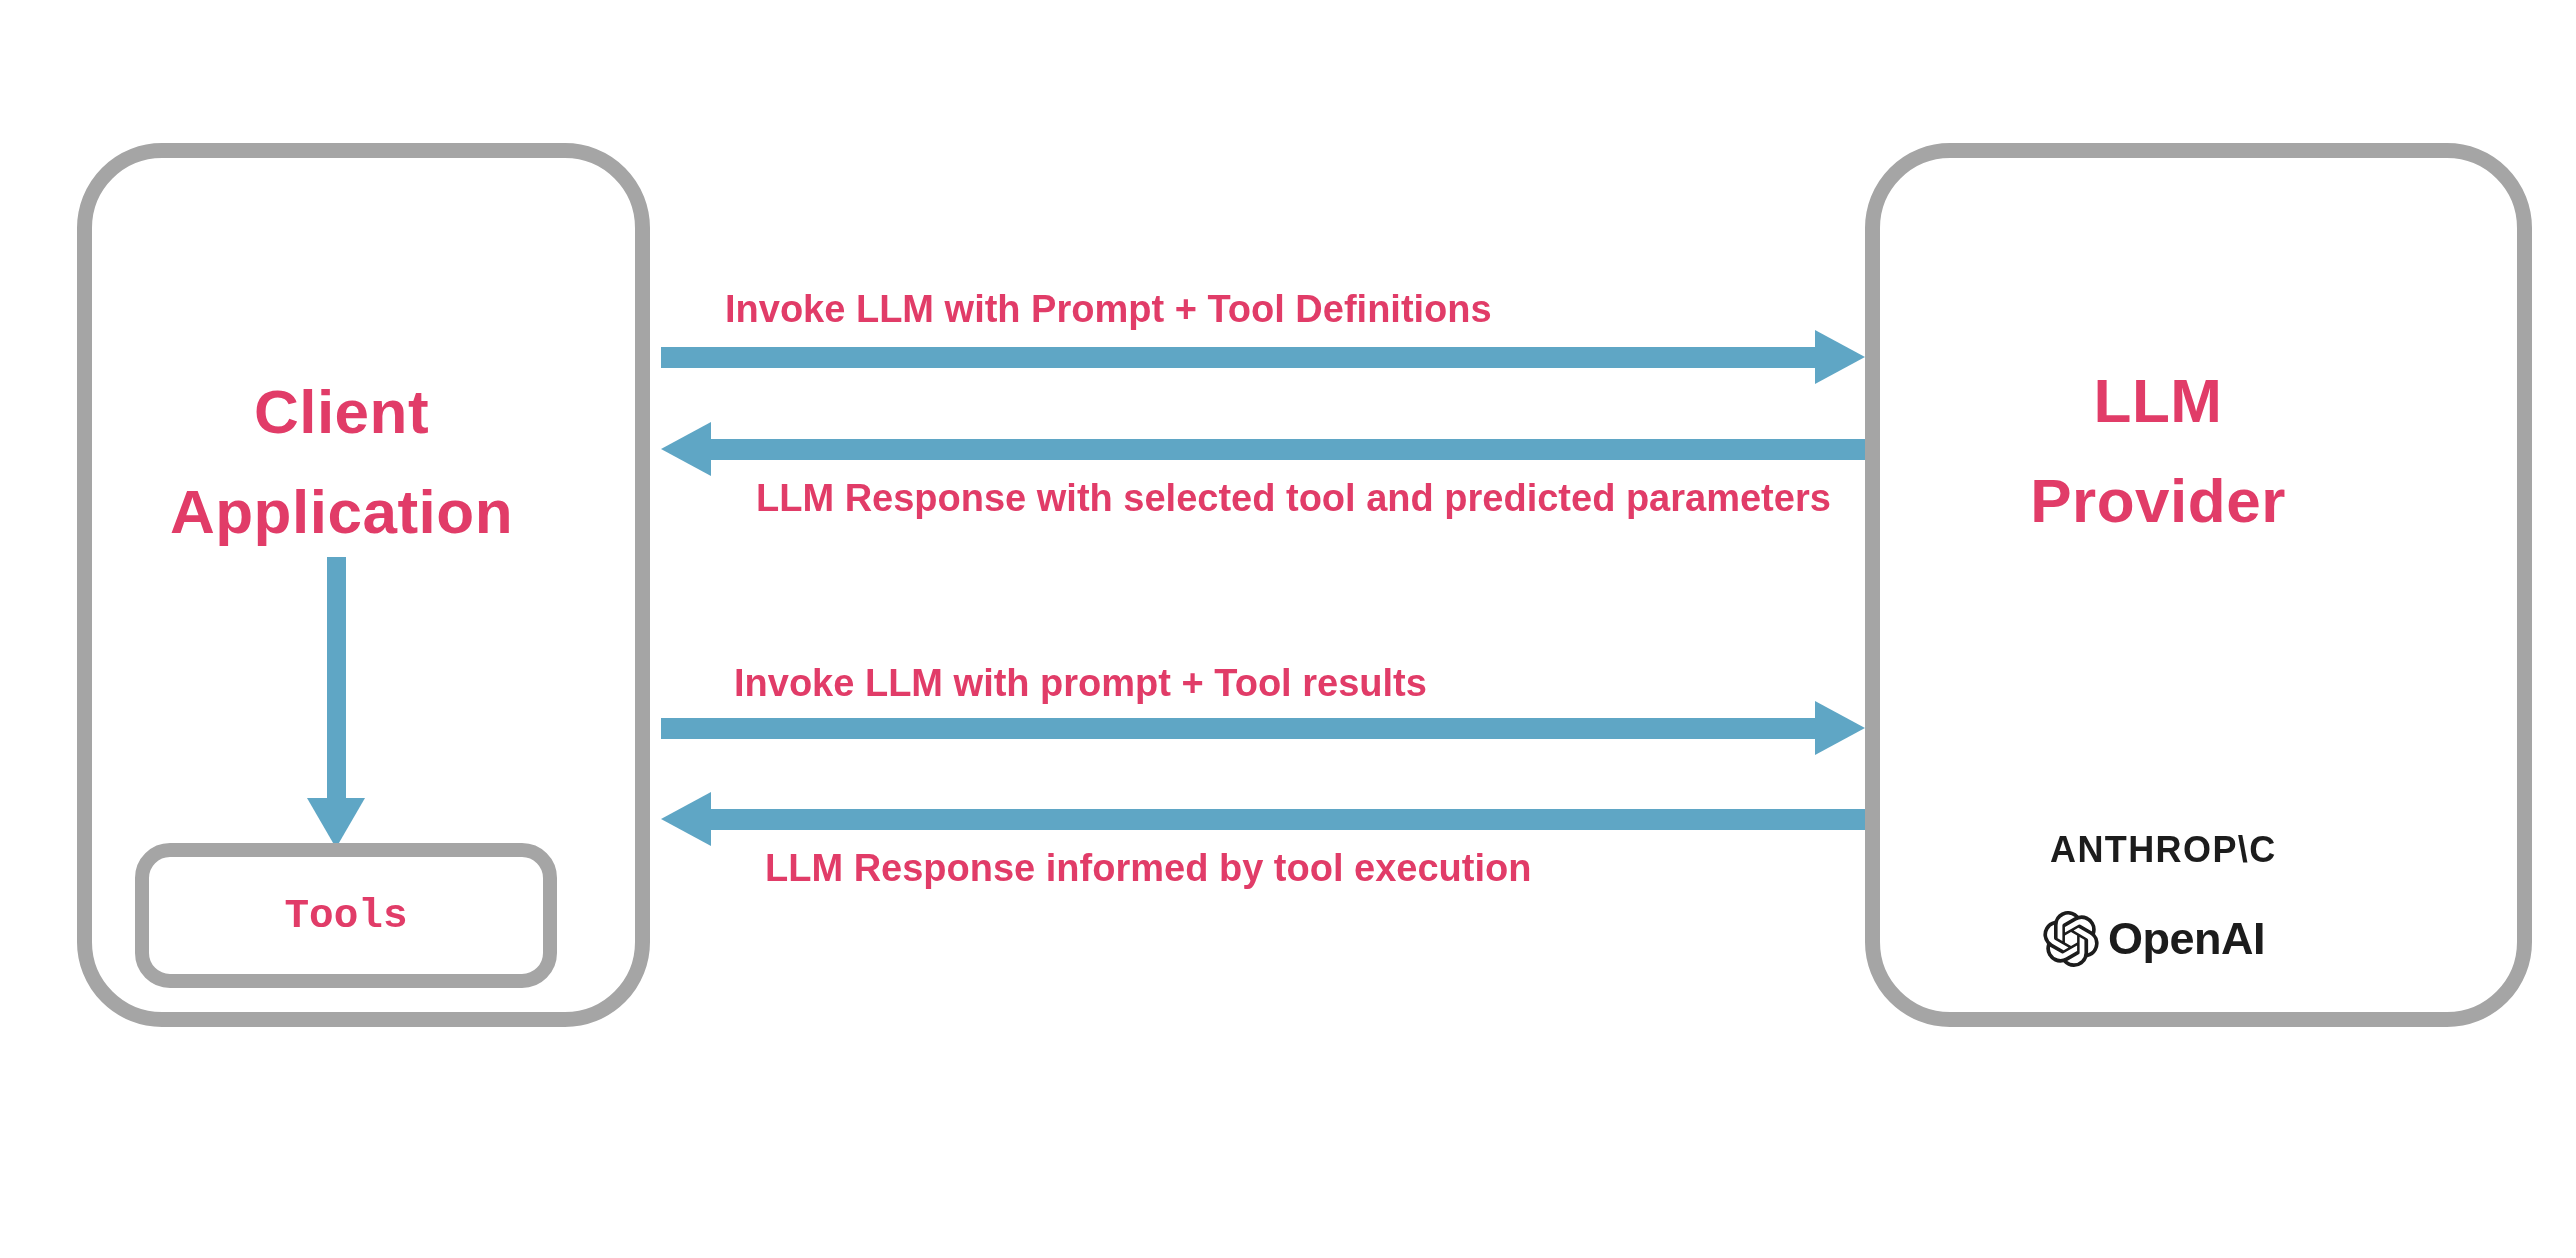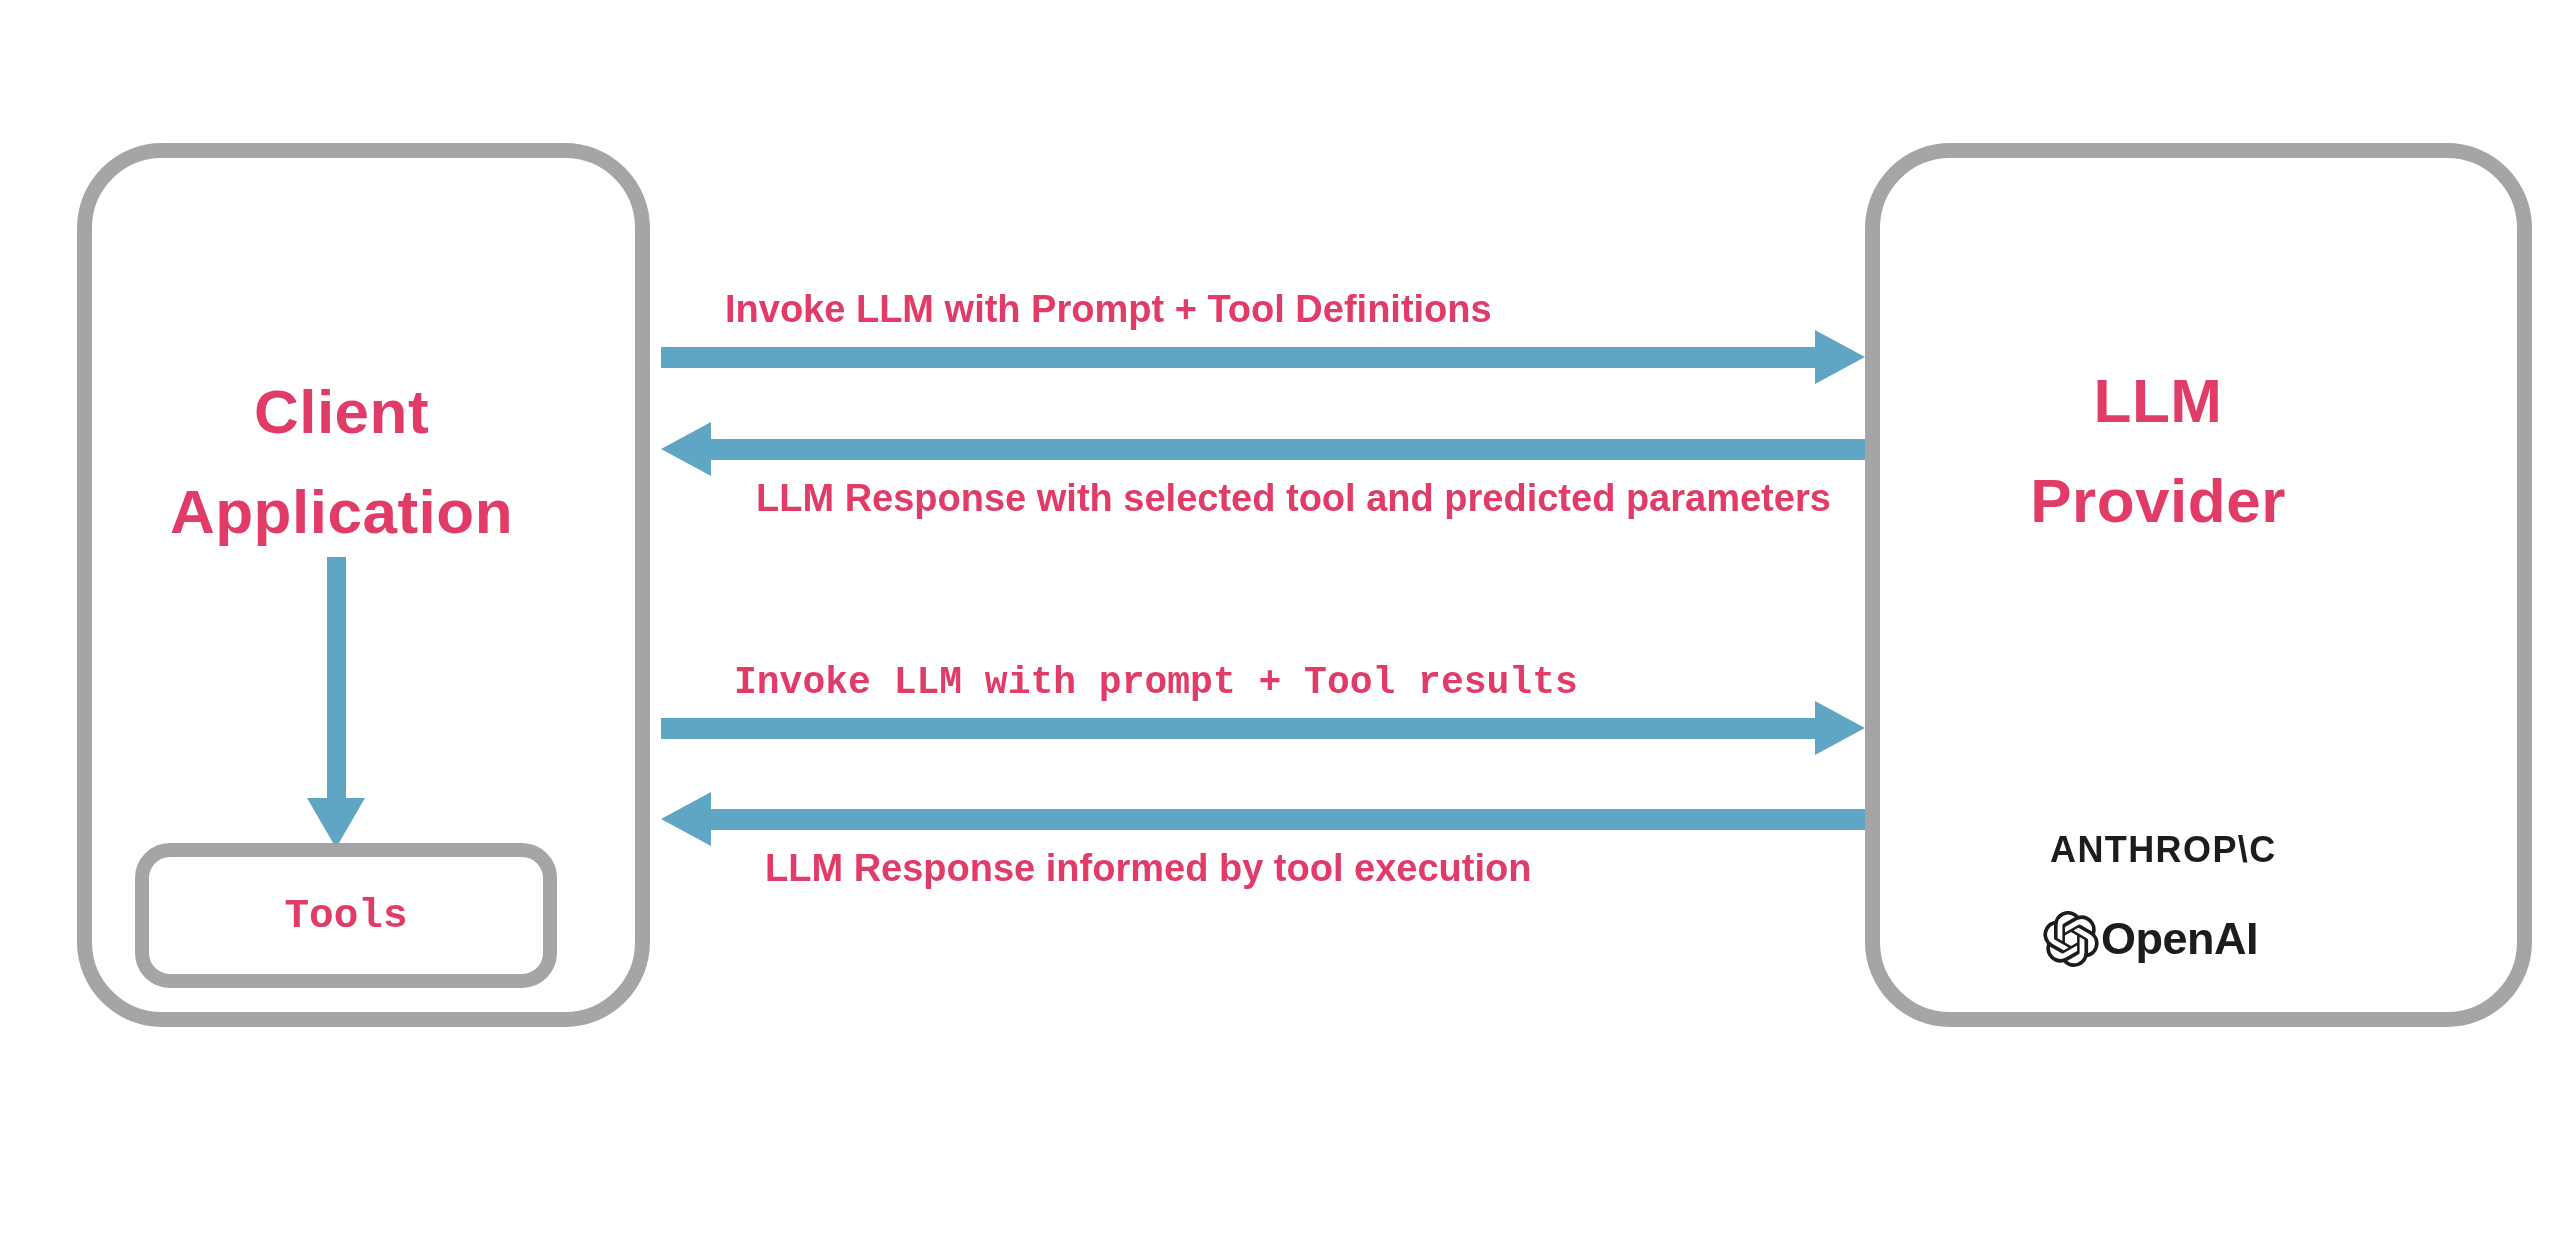--- a/index.html
+++ b/index.html
@@ -54,21 +54,21 @@
   .tools-label { font-size: 41px; font-family: Liberation Mono, monospace; }
 
   .arrow-label {
     position: absolute;
     font-size: 38px;
     line-height: 44px;
     white-space: nowrap;
   }
   .label-1 { left: 725px; top: 287px; }
   .label-2 { left: 756px; top: 476px; }
-  .label-3 { left: 734px; top: 661px; font-family: Liberation Mono, monospace; }
+  .label-3 { left: 734px; top: 661px; }
   .label-4 { left: 765px; top: 846px; }
 
   .run-tool-label {
     position: absolute;
     left: 377px; top: 616px;
     font-size: 37px;
     line-height: 48px;
     white-space: pre-line;
   }
 
@@ -123,21 +123,21 @@
     font-size: 36px;
     font-weight: bold;
     letter-spacing: 1.4px;
     color: #1c1c1c;
   }
   .openai-row {
     position: absolute;
     left: 2043px; top: 911px;
     display: flex;
     align-items: center;
-    gap: 2px;
+    gap: 9px;
   }
   .openai-mark { width: 56px; height: 56px; }
   .openai-word {
     font-size: 45px;
     font-weight: bold;
     letter-spacing: -0.5px;
     color: #1c1c1c;
   }
 </style>
 </head>

